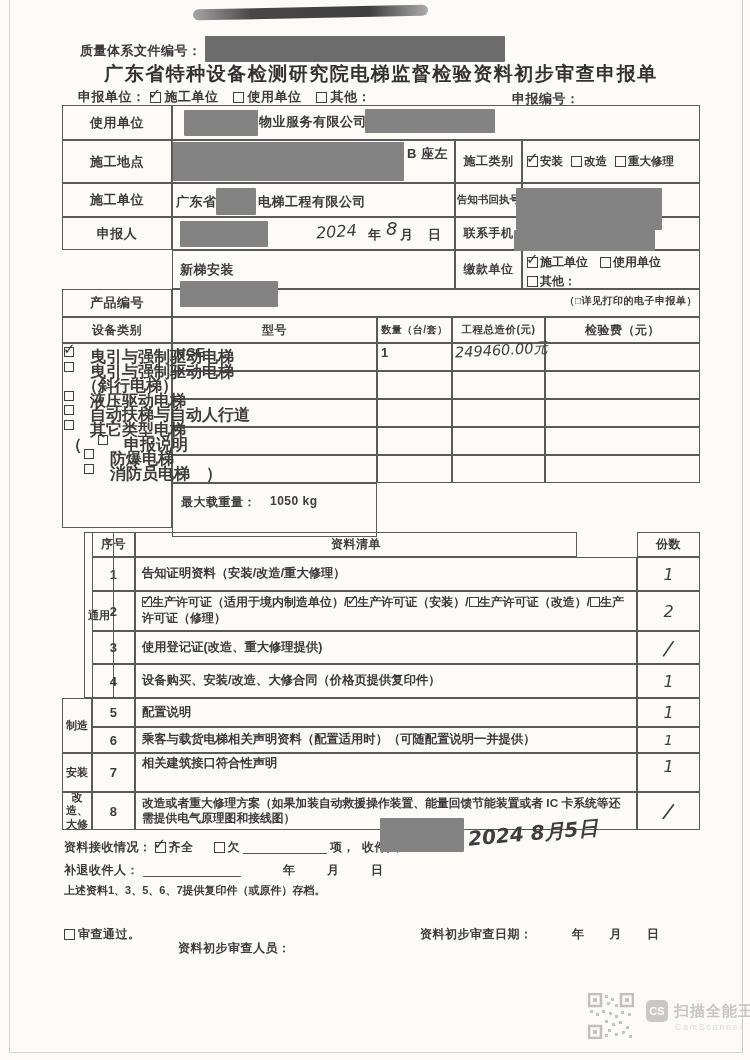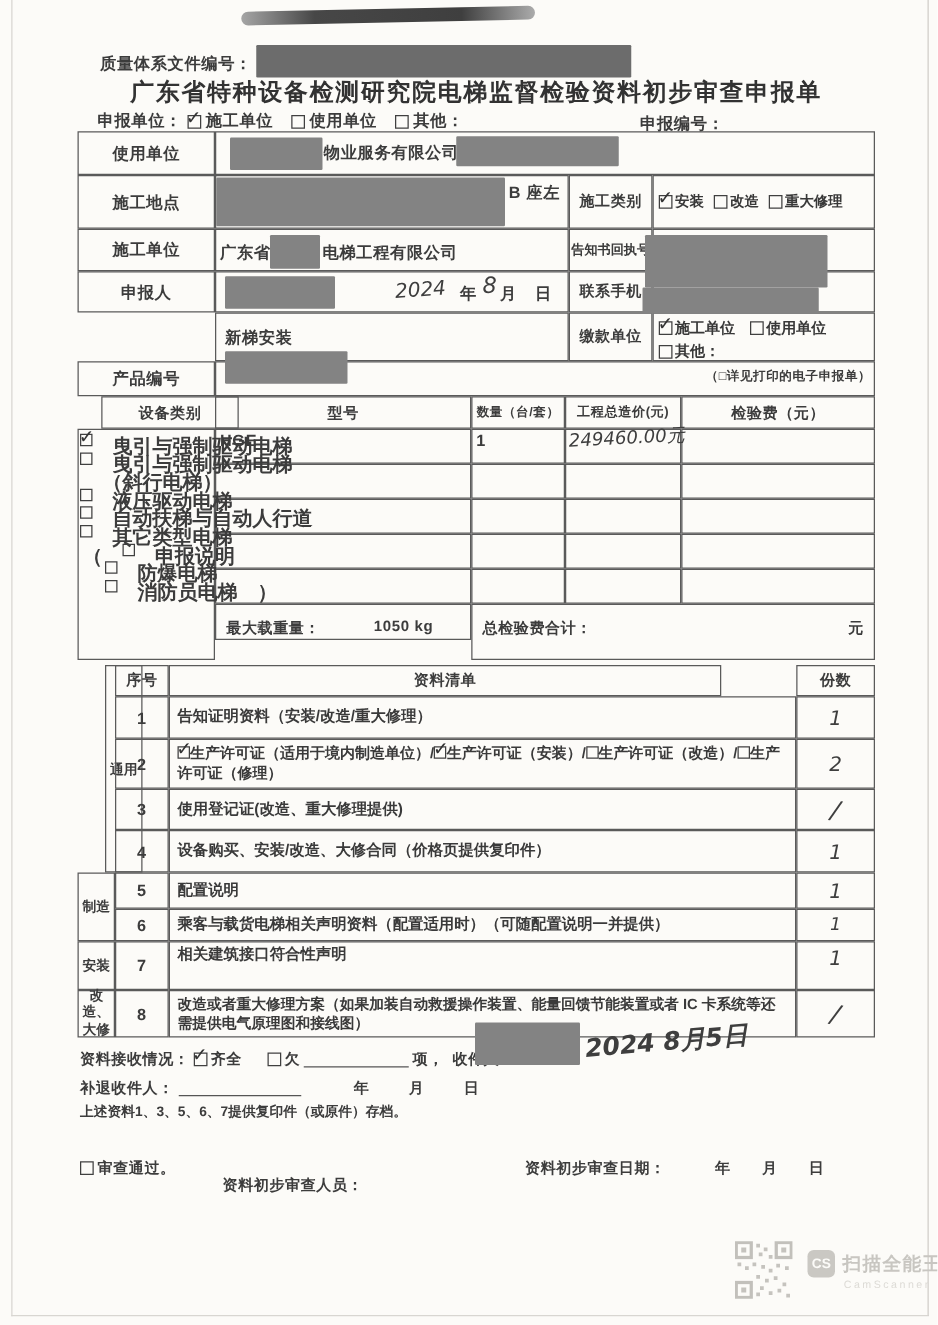--- a/index.html
+++ b/index.html
@@ -117,21 +117,21 @@
       <span class="cb"></span>
       <span>其他：</span>
     </span>
     </div>
 
   <div class="cell" style="left:62px;top:289px;width:110px;height:28px;">
     <span class="lbl" style="font-size:13px;">产品编号</span>
     </div>
   <div class="cell" style="left:172px;top:289px;width:528px;height:28px;"></div>
 
-  <div class="cell" style="left:62px;top:317px;width:110px;height:26px;margin-left:19px;">
+  <div class="cell" style="left:62px;top:317px;width:110px;height:26px;">
     <span class="lbl sm">设备类别</span>
     </div>
   <div class="cell" style="left:172px;top:317px;width:205px;height:26px;">
     <span class="lbl sm">型号</span>
     </div>
   <div class="cell" style="left:377px;top:317px;width:75px;height:26px;">
     <span class="lbl" style="font-size:10px;">数量（台/套）</span>
     </div>
   <div class="cell" style="left:452px;top:317px;width:93px;height:26px;">
     <span class="lbl" style="font-size:10.5px;">工程总造价(元)</span>
@@ -155,27 +155,23 @@
   <div class="cell" style="left:452px;top:371px;width:93px;height:28px;"></div>
   <div class="cell" style="left:452px;top:399px;width:93px;height:28px;"></div>
   <div class="cell" style="left:452px;top:427px;width:93px;height:28px;"></div>
   <div class="cell" style="left:452px;top:455px;width:93px;height:28px;"></div>
   <div class="cell" style="left:545px;top:343px;width:155px;height:28px;"></div>
   <div class="cell" style="left:545px;top:371px;width:155px;height:28px;"></div>
   <div class="cell" style="left:545px;top:399px;width:155px;height:28px;"></div>
   <div class="cell" style="left:545px;top:427px;width:155px;height:28px;"></div>
   <div class="cell" style="left:545px;top:455px;width:155px;height:28px;"></div>
 
-  <div class="cell left" style="left:172px;top:483px;width:205px;height:29px;padding-left:8px;align-items:flex-start;padding-top:10px;gap:29px;">
+  <div class="cell left" style="left:172px;top:483px;width:205px;height:54px;padding-left:8px;align-items:flex-start;padding-top:10px;">
     <span class="lbl sm">最大载重量：</span>
     <span class="lbl sm" style="margin-left:14px;">1050 kg</span>
-    </div>
-  <div class="cell left" style="left:377px;top:483px;width:323px;height:45px;padding:10px 8px 0 8px;align-items:flex-start;justify-content:space-between;">
-    <span class="lbl sm">总检验费合计：</span>
-    <span class="lbl sm">元</span>
     </div>
 
   <div class="abs" style="left:64px;top:347px;width:120px;">
     <div class="cat-line">
       <span class="cb checked" style="width:10px;height:10px;"></span>
       <span>曳引与强制驱动电梯</span>
       </div>
     <div class="cat-line">
       <span class="cb" style="width:10px;height:10px;"></span>
       <span>曳引与强制驱动电梯</span>

